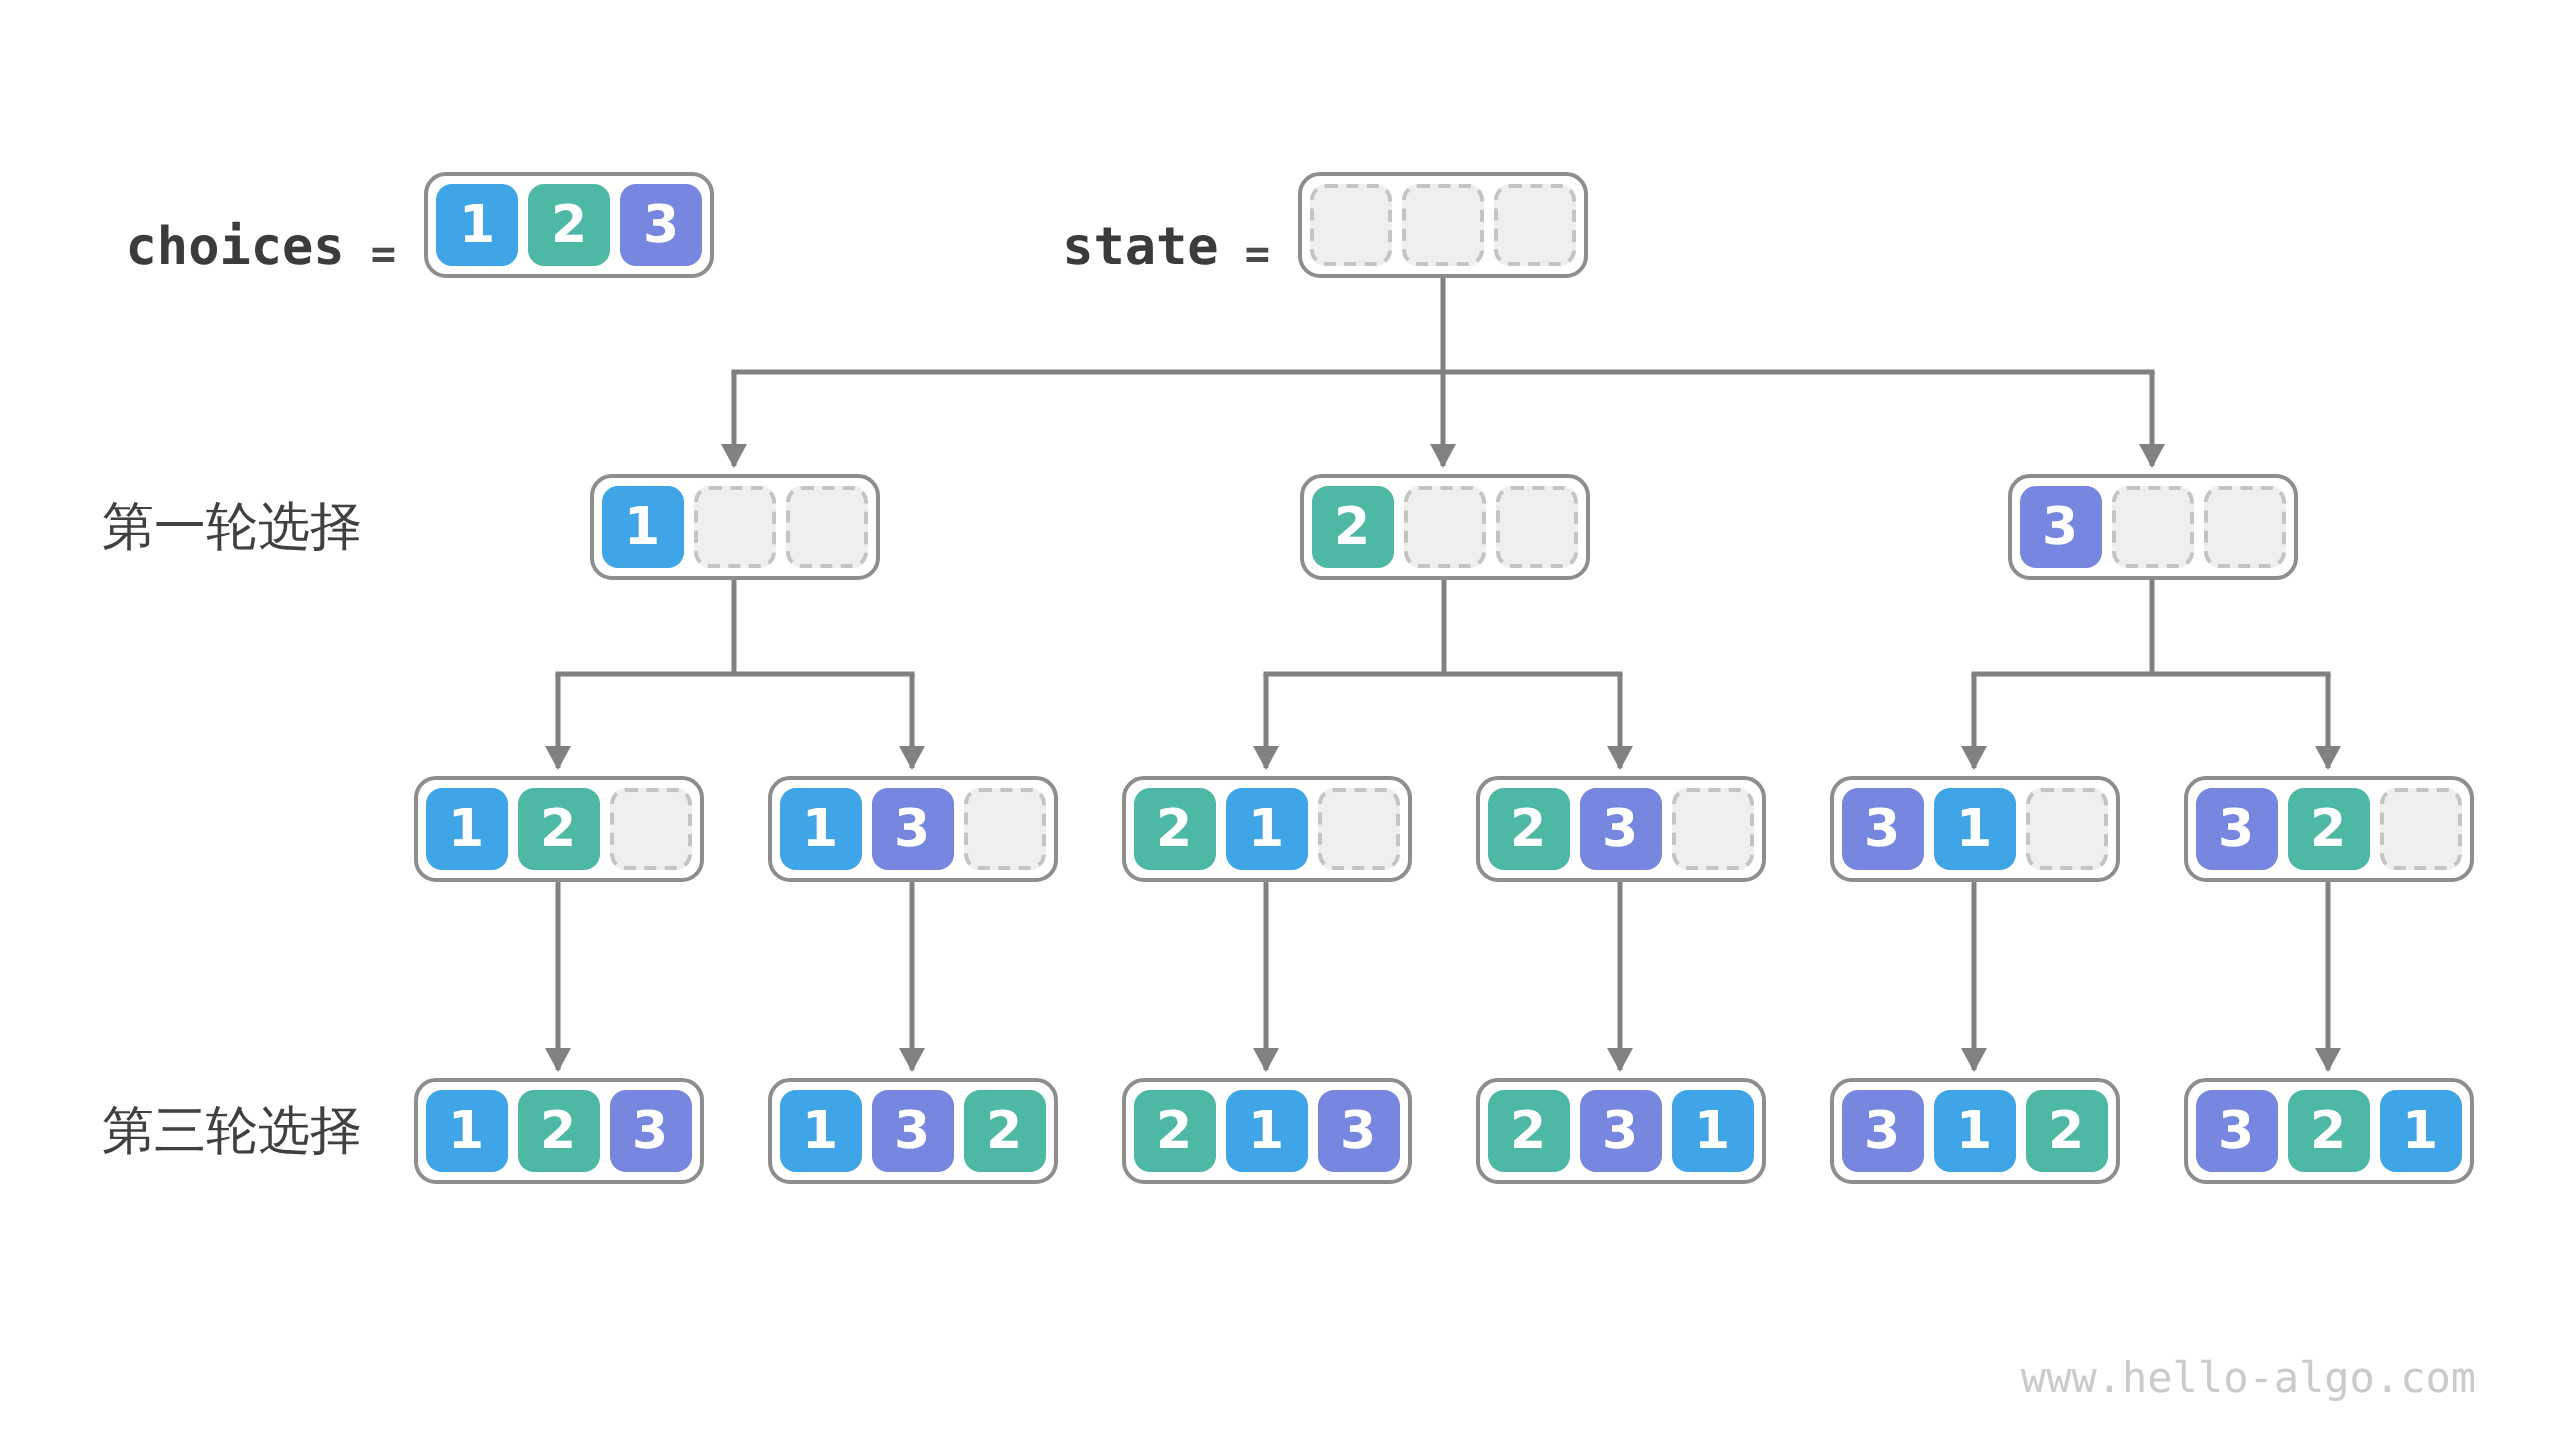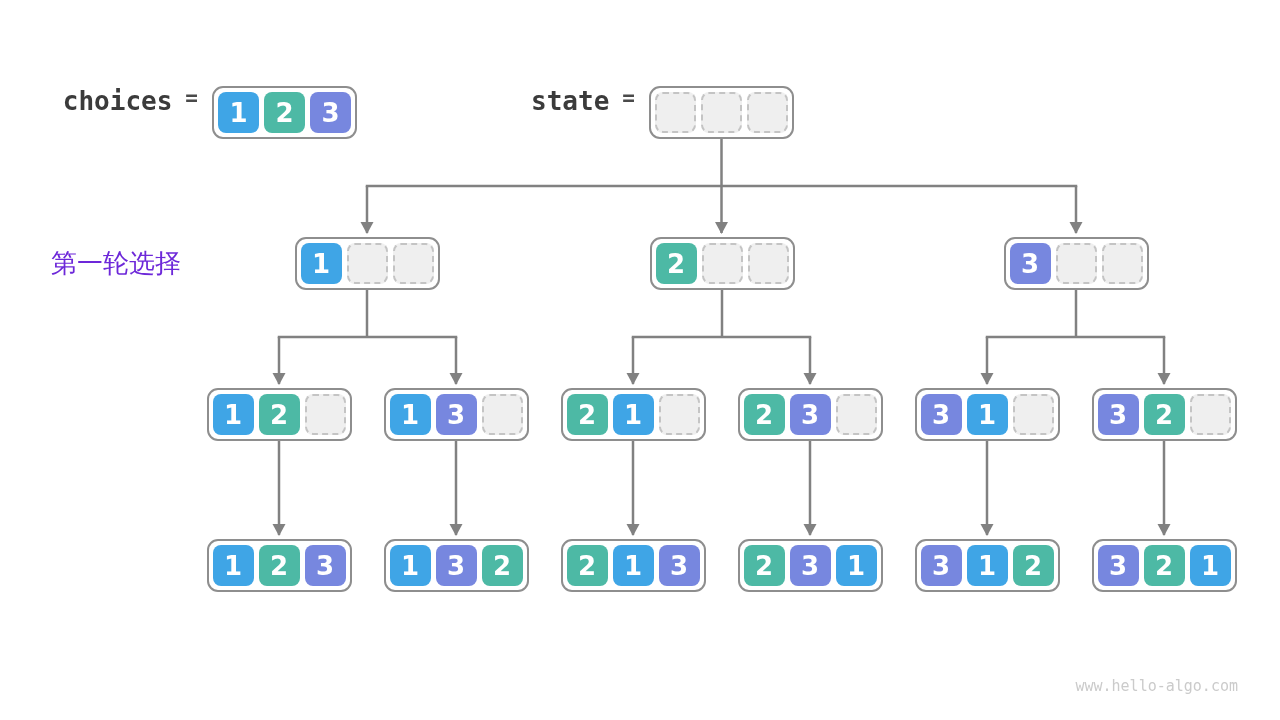--- a/index.html
+++ b/index.html
@@ -4,27 +4,27 @@
 <style>
   html,body{margin:0;padding:0;background:#ffffff;}
   #canvas{position:relative;width:1280px;height:720px;background:#ffffff;overflow:hidden;
           font-family:"DejaVu Sans","Liberation Sans",sans-serif;}
   #arrows{position:absolute;left:0;top:0;pointer-events:none;}
   .node{position:absolute;display:flex;gap:5px;padding:4px;background:#ffffff;
         border:2px solid #8e8e8e;border-radius:11px;box-sizing:border-box;height:53px;}
   .cell{width:41px;height:41px;border-radius:8px;display:flex;align-items:center;justify-content:center;
         font-size:26px;font-weight:600;color:#ffffff;box-sizing:border-box;line-height:1;}
   .side-label{position:absolute;display:flex;align-items:center;justify-content:center;
-        height:53px;font-size:26px;font-weight:500;color:#6d28d9;}
-  .eq-label{position:absolute;display:flex;align-items:flex-start;justify-content:flex-end;gap:13px;height:53px;
+        height:53px;font-size:26px;font-weight:500;color:#404040;}
+  .eq-label{position:absolute;display:flex;align-items:flex-end;justify-content:flex-end;gap:13px;height:53px;
         font-family:"DejaVu Sans Mono","Liberation Mono",monospace;font-weight:700;color:#3b3b3b;}
   .eq-label .name{font-size:26px;}
   .eq-label .eq{font-size:21px;color:#4a4a4a;}
   #watermark{position:absolute;right:42px;top:677px;font-family:"DejaVu Sans Mono","Liberation Mono",monospace;
-        font-size:15px;color:#cbcbcb;}
+        font-size:21px;color:#cbcbcb;}
 </style>
 </head>
 <body>
 
 <div id="canvas">
   <svg id="arrows" width="1280" height="720">
       <defs>
         <marker id="ah" markerUnits="userSpaceOnUse" markerWidth="14" markerHeight="14" refX="11" refY="6.5" orient="auto">
           <path d="M0,0 L12,6.5 L0,13 Z" fill="#818181"></path>
         </marker>
@@ -57,20 +57,21 @@
     <span class="name">choices</span>
     <span class="eq">=</span>
   </div>
 
   <div class="eq-label" style="left:470px;top:86px;width:165px;">
     <span class="name">state</span>
     <span class="eq">=</span>
   </div>
 
   <div class="side-label" style="left:40px;top:237px;width:152px;">第一轮选择</div>
+  <div class="side-label" style="left:40px;top:539px;width:152px;">第三轮选择</div>
 
   <div id="watermark">www.hello-algo.com</div>
 <div class="node" style="left: 212px; top: 86px; border-color: rgb(142, 142, 142);">
       <div class="cell" style="background: rgb(63, 165, 230);">1</div>
       <div class="cell" style="background: rgb(77, 185, 165);">2</div>
       <div class="cell" style="background: rgb(119, 135, 223);">3</div>
     </div>
     <div class="node" style="left: 649px; top: 86px; border-color: rgb(142, 142, 142);">
       <div class="cell" style="background: rgb(239, 239, 239); border: 2px dashed rgb(196, 196, 196);"></div>
       <div class="cell" style="background: rgb(239, 239, 239); border: 2px dashed rgb(196, 196, 196);"></div>

